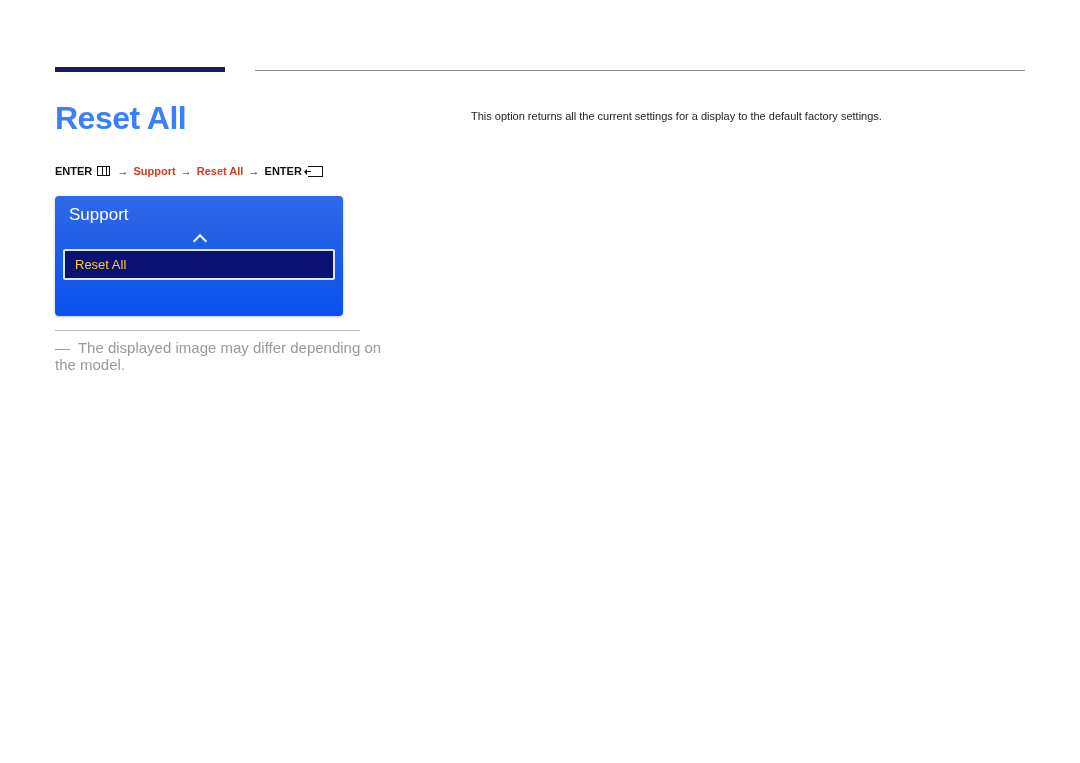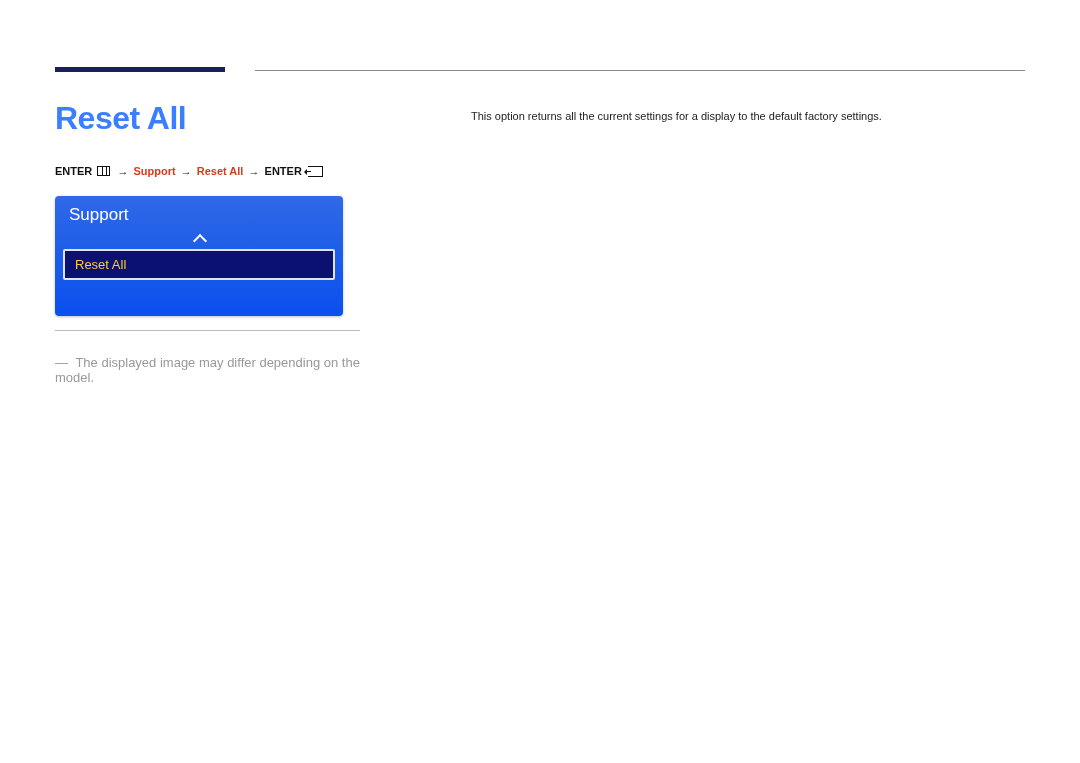--- a/index.html
+++ b/index.html
@@ -167,22 +167,22 @@
     .osd-gap {
       height: 28px;
     }
     .divider {
       margin-top: 14px;
       width: 305px;
       border: none;
       border-top: 1px solid #bbb;
     }
     .note {
-      margin-top: 24px;
-      font-size: 13px;
+      margin-top: 8px;
+      font-size: 15px;
       color: #999;
     }
     .note .dash {
       margin-right: 4px;
     }
     .description {
       font-size: 11px;
       color: #222;
       line-height: 1.5;
     }

